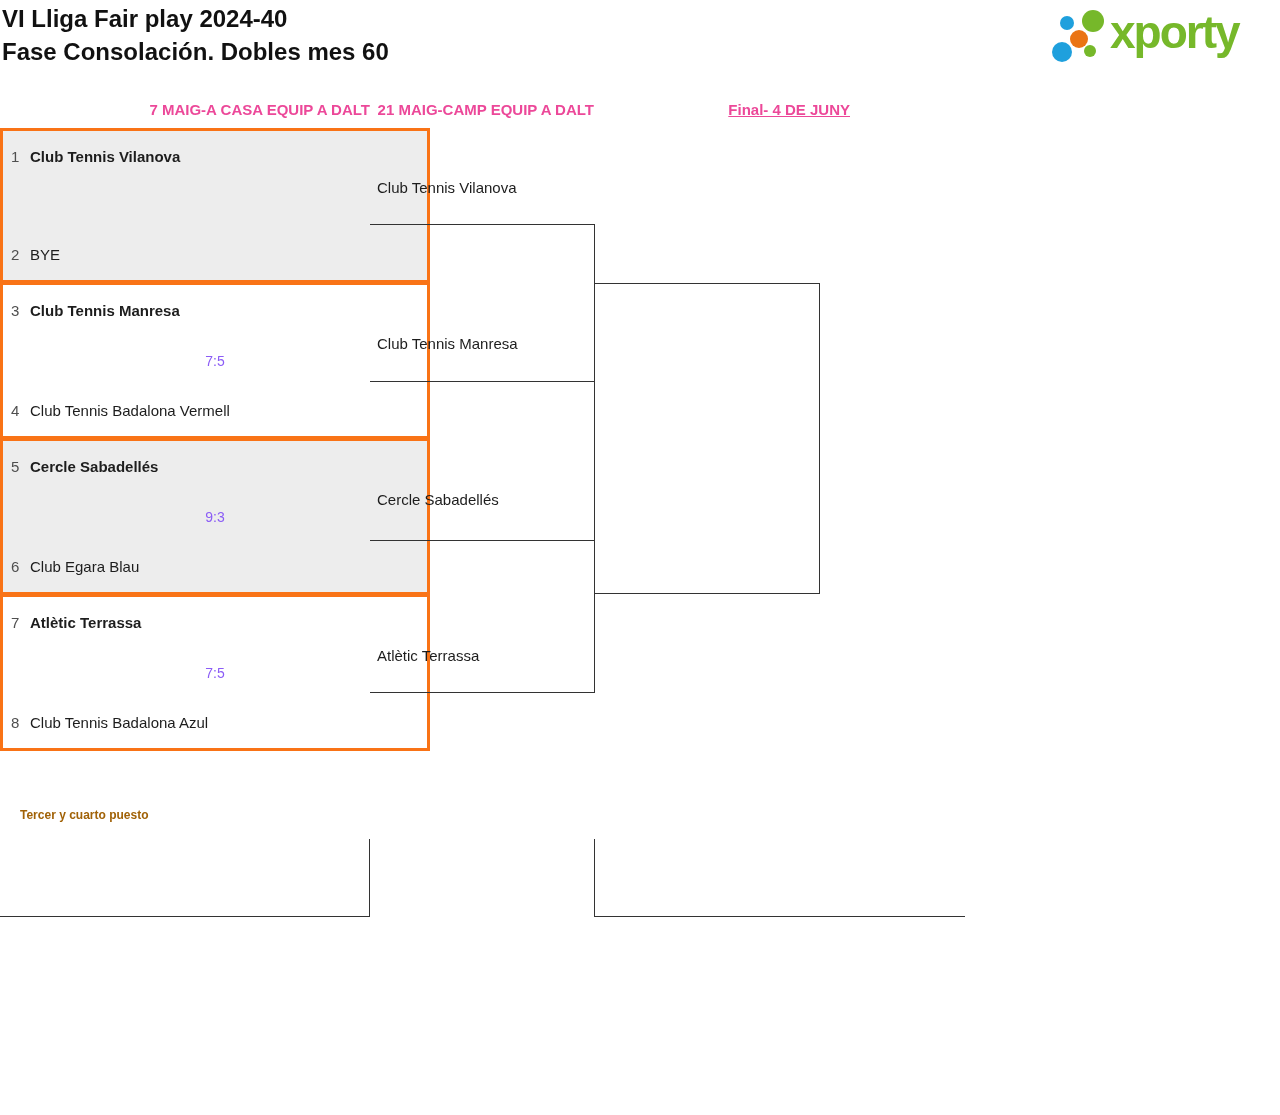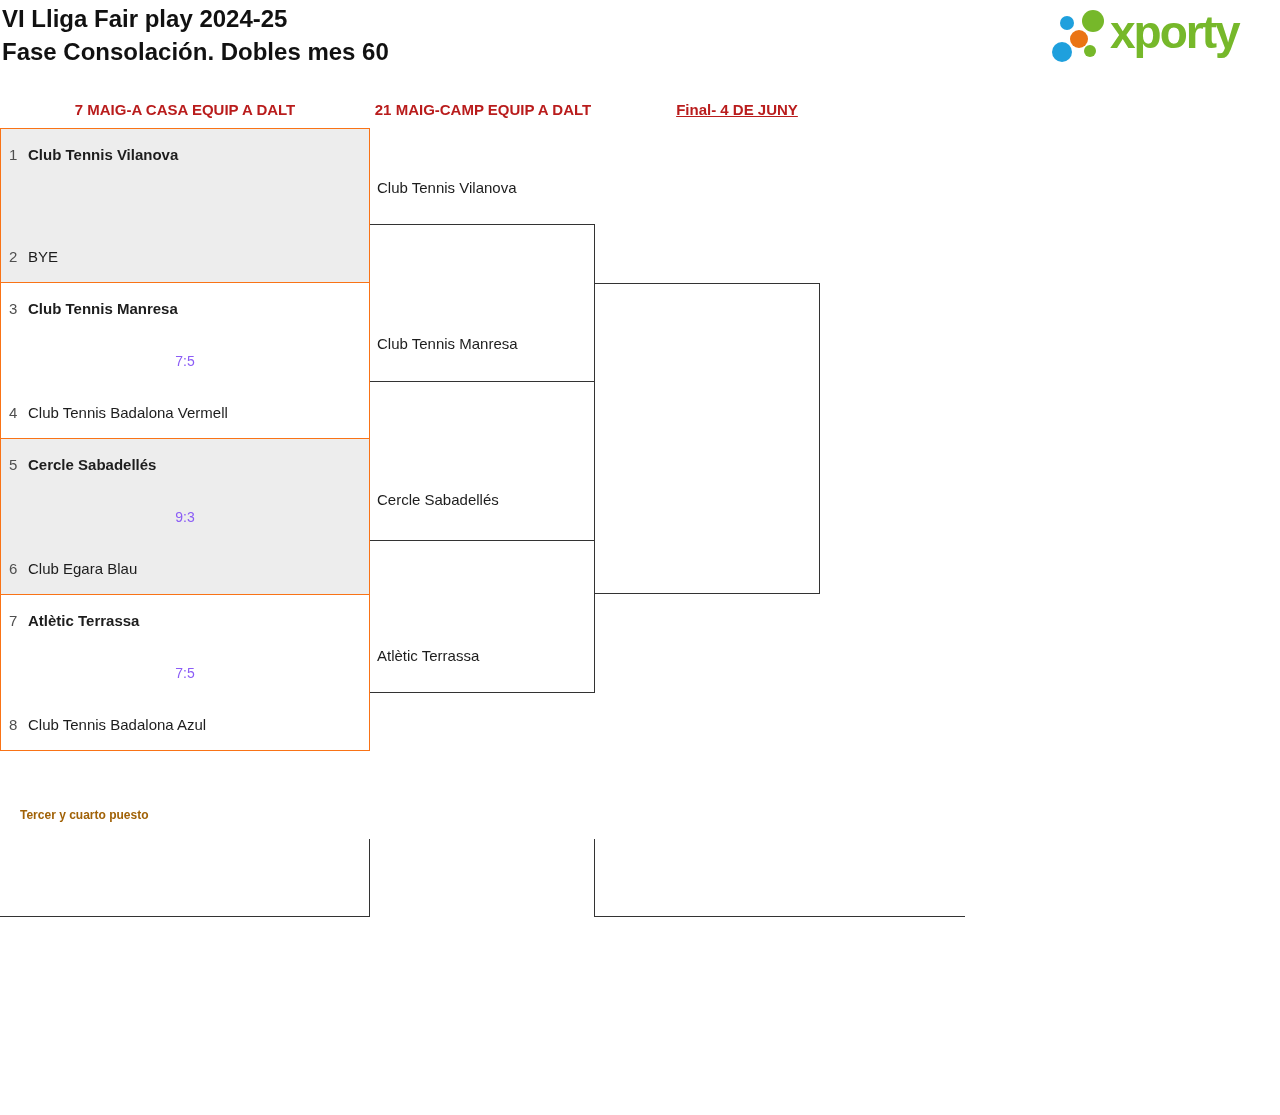--- a/index.html
+++ b/index.html
@@ -17,28 +17,28 @@
   .dot.blue-sm   { left:12px; top:14px; width:14px; height:14px; background:#1fa0dd; }
   .dot.green-lg  { left:34px; top:8px;  width:22px; height:22px; background:#76b82a; }
   .dot.orange-md { left:22px; top:28px; width:18px; height:18px; background:#ea7414; }
   .dot.blue-lg   { left:4px;  top:40px; width:20px; height:20px; background:#1fa0dd; }
   .dot.green-sm  { left:36px; top:43px; width:12px; height:12px; background:#76b82a; }
   .logo-text { position:absolute; left:62px; top:-6px; font-size:46px; line-height:72px;
                font-weight:700; letter-spacing:-2px; color:#76b82a; }
 
   
   .col-header { position:absolute; top:99px; font-size:15px; line-height:22px; font-weight:700;
-                color:#b91c1c; text-align:center; }
+                color:#ec4899; text-align:right; }
   .col-header.c1 { left:0;    width:370px; }
   .col-header.c2 { left:372px; width:222px; }
   .col-header.c3 { left:624px; width:226px;text-decoration:underline; }
 
   
   .r1 { position:absolute; left:0; top:128px; width:370px; }
-  .match { position:relative; width:370px; border:1px solid #f97316; background:#fff; }
+  .match { position:relative; width:430px; border:3px solid #f97316; background:#fff; }
   .match.grey { background:#ededed; }
   .match.m1 { height:155px; }
   .match.m2, .match.m3, .match.m4 { height:157px; margin-top:-1px;padding-left:34px; }
   .team-row { position:absolute; left:8px; right:8px; font-size:15px; line-height:20px; color:#1d1d1d; }
   .team-row.top { top:16px; }
   .team-row.bottom { bottom:15px; }
   .seed { display:inline-block; width:13px; color:#4f4f4f; font-weight:400; }
   .tname { margin-left:6px; font-weight:400; }
   .tname.winner { font-weight:700; }
   .score { position:absolute; left:0; right:0; top:50%; transform:translateY(-50%);
@@ -54,21 +54,21 @@
 
   
   .third-heading { position:absolute; left:20px; top:808px; font-size:12px; font-weight:700; color:#a16207; }
 </style>
 </head>
 <body>
 
 <div class="page">
 
   <div class="title">
-    <div>VI Lliga Fair play 2024-25</div>
+    <div>VI Lliga Fair play 2024-40</div>
     <div>Fase Consolación. Dobles mes 60</div>
   </div>
 
   <div class="logo">
     <span class="dot blue-sm"></span>
     <span class="dot green-lg"></span>
     <span class="dot orange-md"></span>
     <span class="dot blue-lg"></span>
     <span class="dot green-sm"></span>
     <span class="logo-text">xporty</span>

